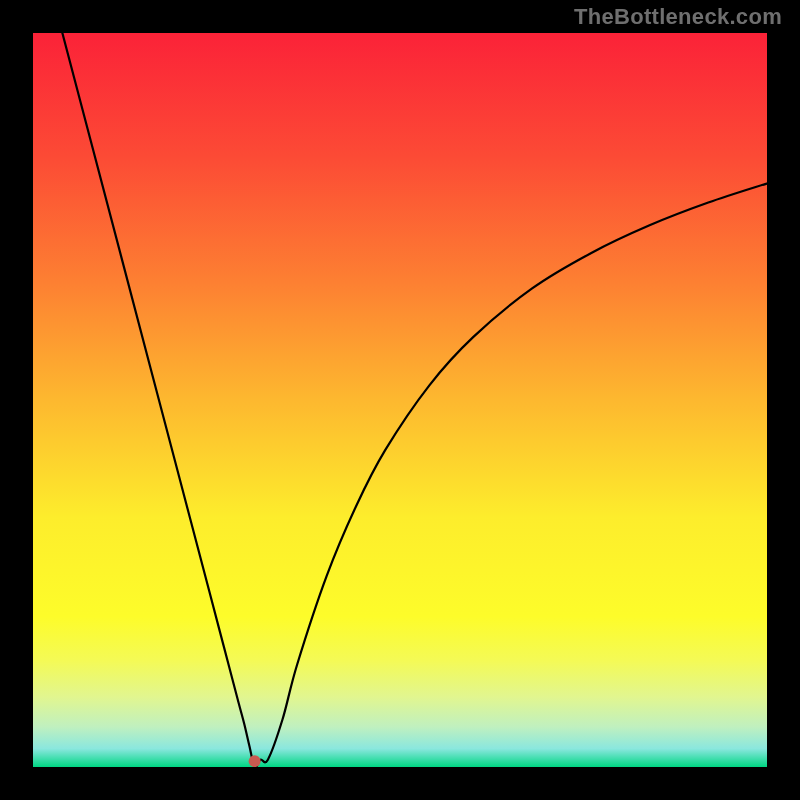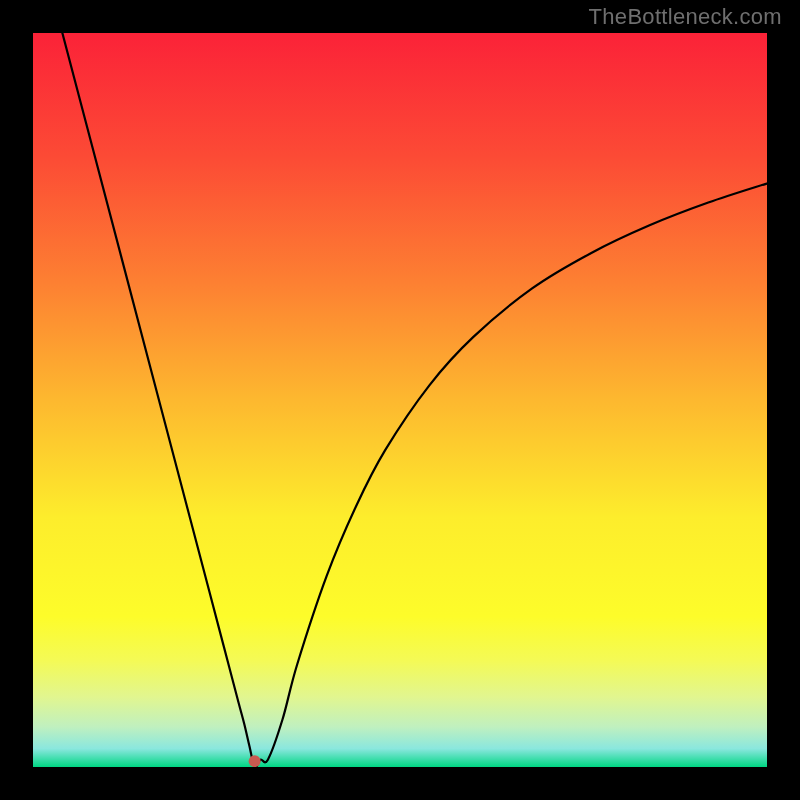--- a/index.html
+++ b/index.html
@@ -31,21 +31,21 @@
   .curve-svg {
     position: absolute;
     inset: 0;
   }
   .watermark {
     position: absolute;
     top: 4px;
     right: 18px;
     color: #6f6f6f;
     font-size: 22px;
-    font-weight: 400;
+    font-weight: 700;
     letter-spacing: 0.3px;
   }
 </style>
 </head>
 <body>
 
 <div class="frame">
 
   <div class="watermark">TheBottleneck.com</div>
 

